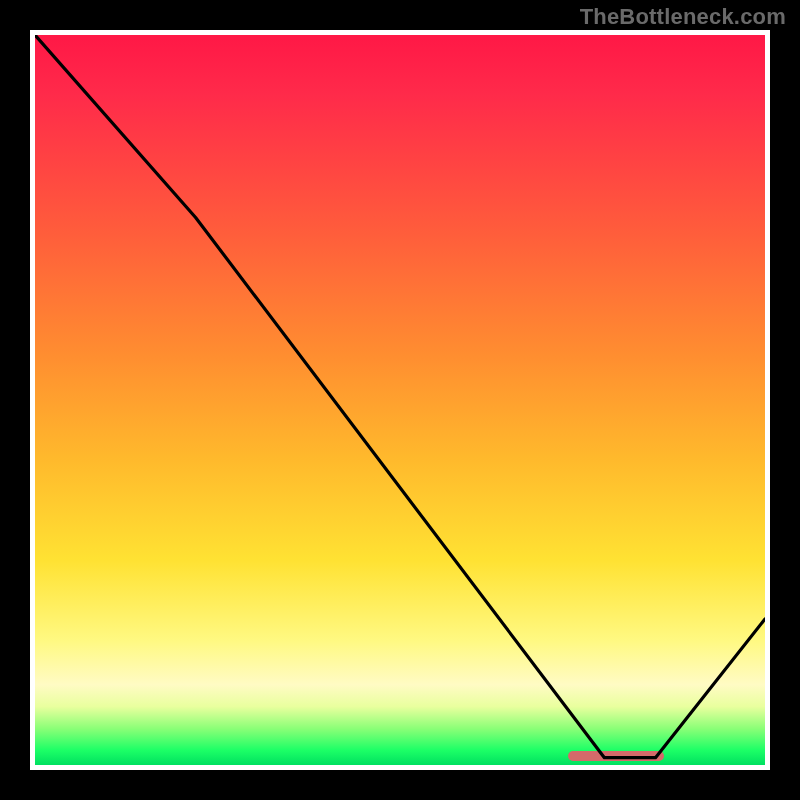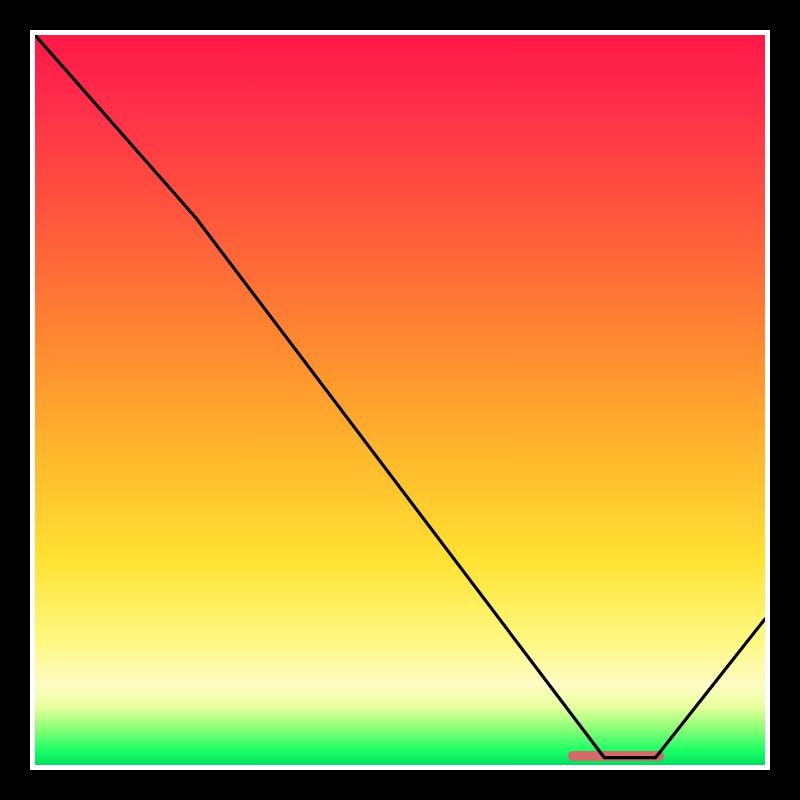--- a/index.html
+++ b/index.html
@@ -65,20 +65,21 @@
     position: absolute;
     background: #d46a6a;
     border-radius: 5px;
   }
 </style>
 </head>
 <body>
 
 <div class="wrap">
 
+  <div class="watermark">TheBottleneck.com</div>
 
   <div class="plot-frame">
     <div class="gradient"></div>
 
     <div class="valley-mark" style="left:533px; top:716px; width:96px; height:10px;"></div>
 
     <svg class="curve" viewBox="0 0 730 730" preserveAspectRatio="none">
       <path id="curve-path" fill="none" stroke="#000" stroke-width="3.2" stroke-linecap="round" stroke-linejoin="round" d="M0.0 0.0 L160.6 182.5 L569.4 722.7 L620.5 722.7 L730.0 584.0"></path>
     </svg>
   </div>

